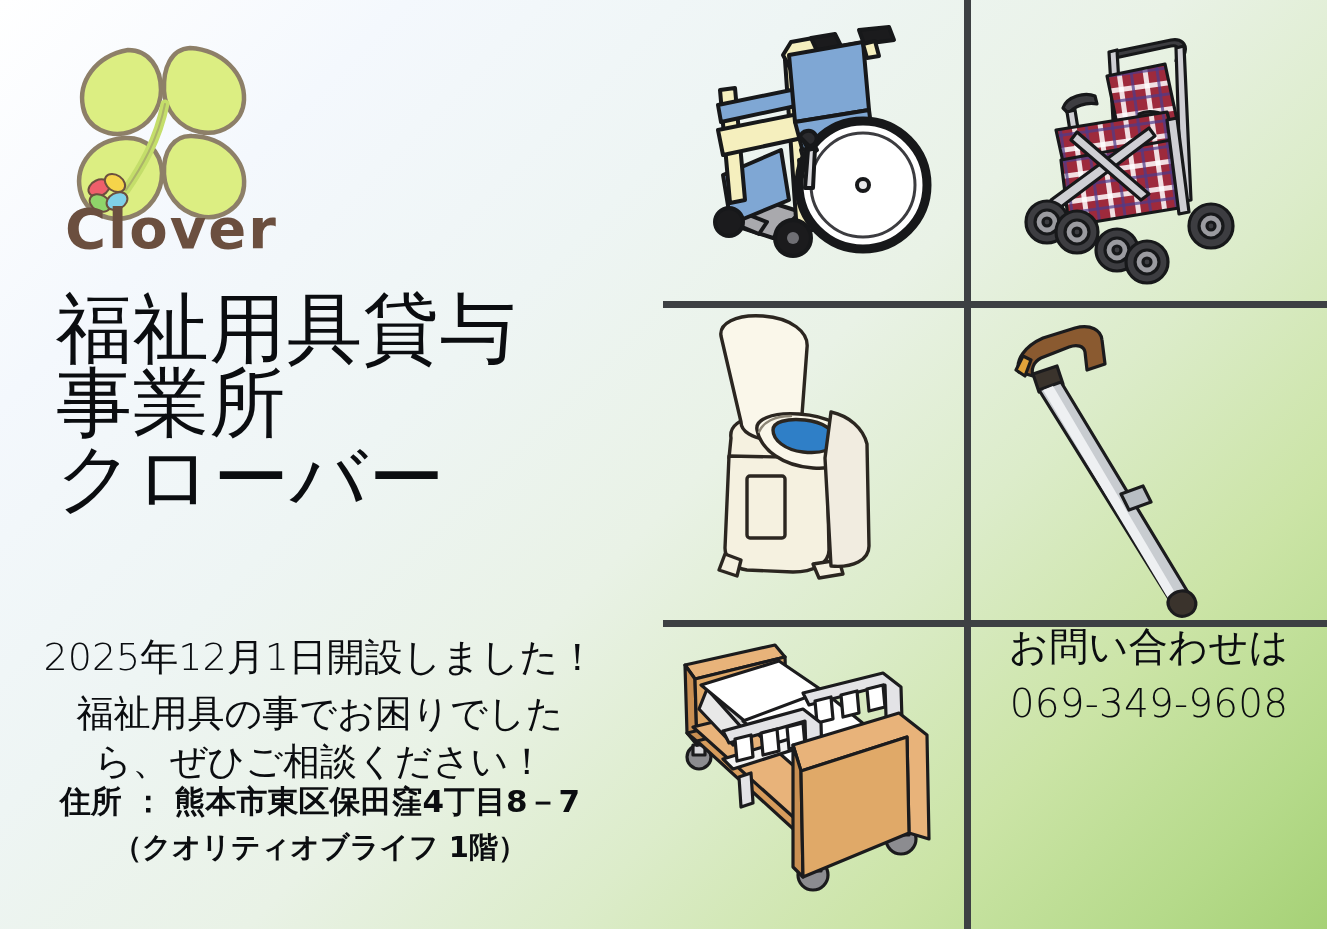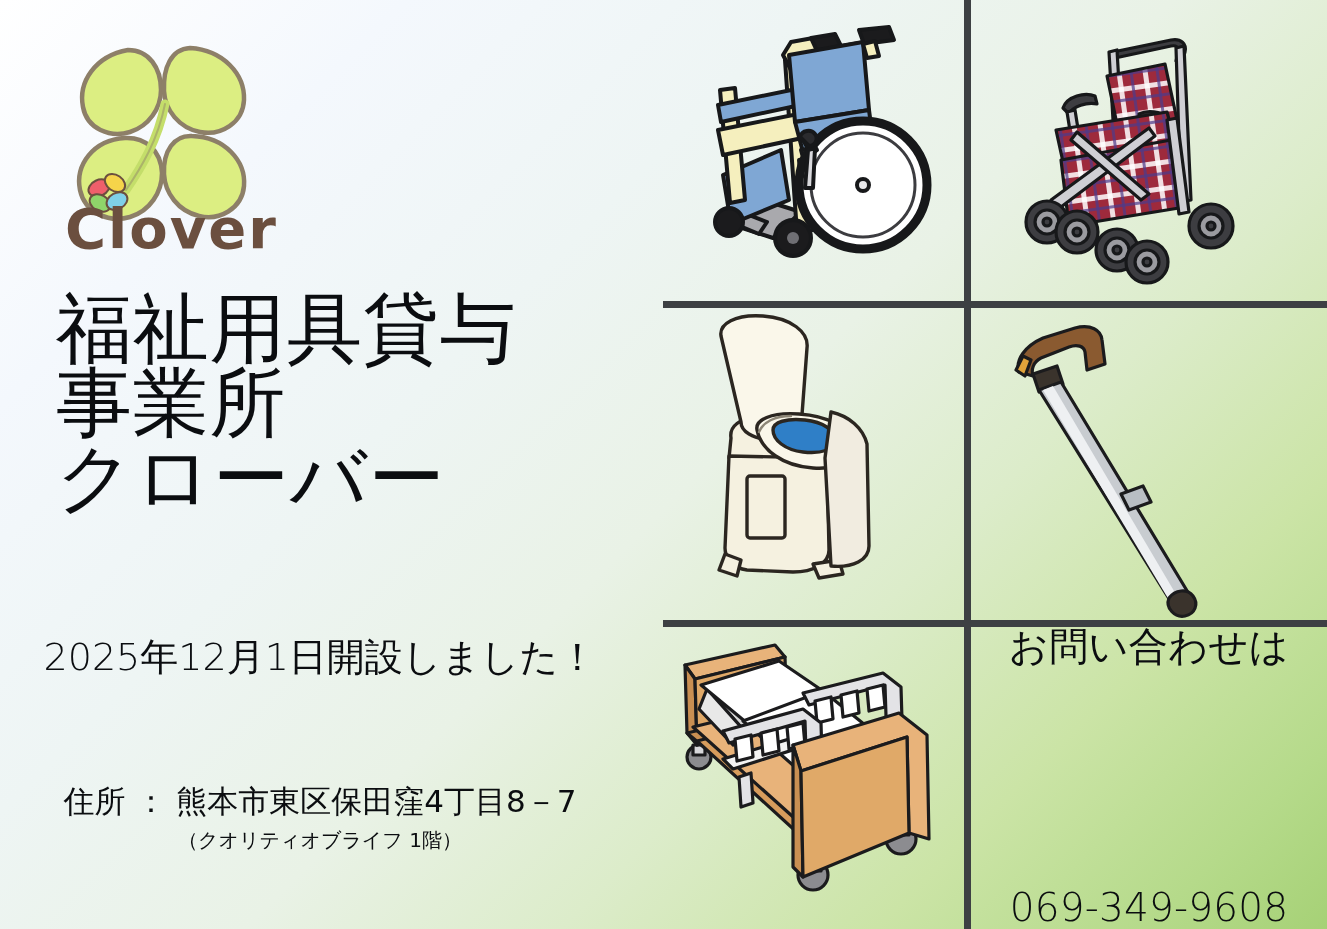--- a/index.html
+++ b/index.html
@@ -79,30 +79,30 @@
   }
   #announcement .appeal .ap-line { display:block; white-space:nowrap; }
 
   
   #address {
     position:absolute;
     left:0; top:778px;
     width:640px;
     text-align:center;
     color:#0b0d10;
-    font-weight:400;
+    font-weight:700;
     font-family:"DejaVu Sans","Liberation Sans",sans-serif;
   }
   #address .addr-line {
     display:block;
     font-size:31px;
     line-height:1.52;
     white-space:nowrap;
   }
-  #address .addr-line.sub { font-size:20px; }
+  #address .addr-line.sub { font-size:29px; }
 
   
   .divider { position:absolute; background:#3d4043; }
   #divider-v { left:964px; top:0; width:7px; height:929px; }
   #divider-h1 { left:663px; top:301px; width:664px; height:7px; }
   #divider-h2 { left:663px; top:620px; width:664px; height:7px; }
 
   
   .cell { position:absolute; overflow:hidden; }
   .cell svg { width:100%; height:100%; display:block; }
@@ -114,22 +114,22 @@
   #cell-bed        { left:663px; top:627px; width:301px; height:302px; }
 
   
   #cell-contact {
     position:absolute;
     left:971px; top:627px;
     width:356px; height:302px;
     display:flex;
     flex-direction:column;
     align-items:center;
-    justify-content:space-between;
-    gap:2px;
+    justify-content:flex-start;
+    gap:16px;
     color:#0b0d10;
     font-weight:300;
     font-family:"DejaVu Sans","Liberation Sans",sans-serif;
   }
   #cell-contact .contact-line {
     font-size:39px;
     line-height:1.05;
     white-space:nowrap;
     letter-spacing:0.01em;
   }
@@ -163,20 +163,24 @@
     </div>
 
     <div id="headline">
       <span class="hl-line">福祉用具貸与</span>
       <span class="hl-line">事業所</span>
       <span class="hl-line">クローバー</span>
     </div>
 
     <div id="announcement">
       <span class="open-line">2025年12月1日開設しました！</span>
+      <span class="appeal">
+        <span class="ap-line">福祉用具の事でお困りでした</span>
+        <span class="ap-line">ら、ぜひご相談ください！</span>
+      </span>
     </div>
 
     <div id="address">
       <span class="addr-line">住所 ： 熊本市東区保田窪4丁目8－7</span>
       <span class="addr-line sub">（クオリティオブライフ 1階）</span>
     </div>
   </div>
 
   <div class="divider" id="divider-v"></div>
   <div class="divider" id="divider-h1"></div>

